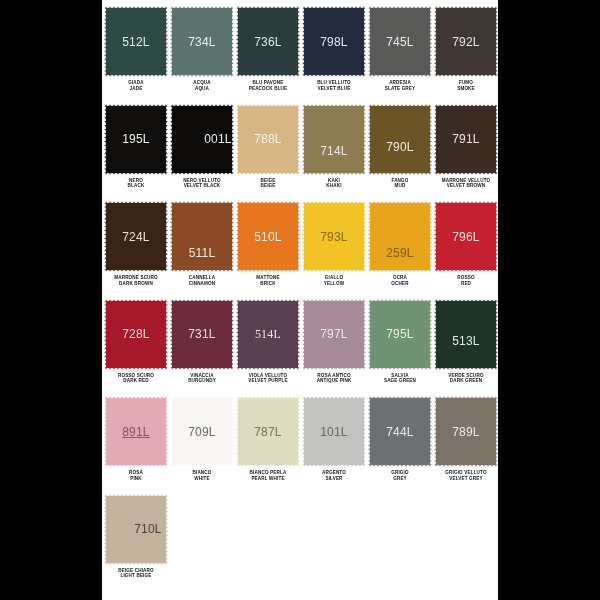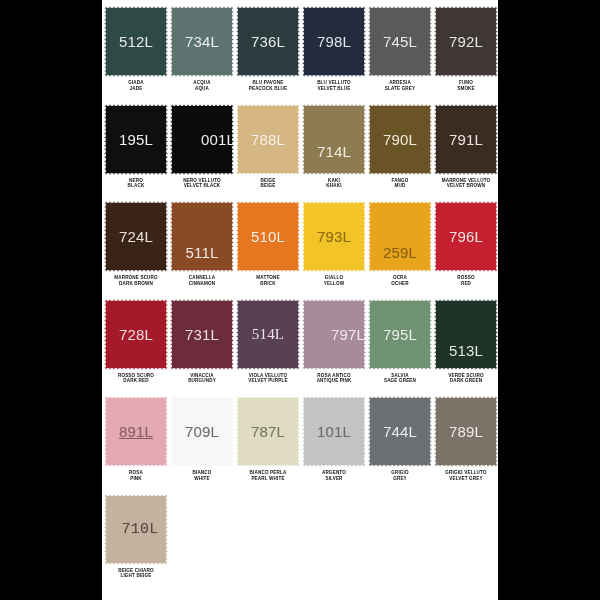--- a/index.html
+++ b/index.html
@@ -42,21 +42,21 @@
     align-items: center;
   }
   .stamp-wrap {
     position: relative;
     width: 64px;
     height: 71px;
   }
   .code {
     position: relative;
     z-index: 3;
-    font-size: 15px;
+    font-size: 12px;
     letter-spacing: 0.2px;
     font-family: "Liberation Sans", sans-serif;
     text-shadow: 0 0 1px rgba(0,0,0,0.12);
   }
   .caption {
     margin-top: 3px;
     text-align: center;
     font-size: 4.6px;
     line-height: 5.6px;
     font-weight: bold;
@@ -1040,21 +1040,21 @@
                   <circle cx="0" cy="63.111111111111114" r="2" fill="#000"></circle>
                   <circle cx="64" cy="63.111111111111114" r="2" fill="#000"></circle>
                   <circle cx="0" cy="67.05555555555556" r="2" fill="#000"></circle>
                   <circle cx="64" cy="67.05555555555556" r="2" fill="#000"></circle>
                   <circle cx="0" cy="71" r="2" fill="#000"></circle>
                   <circle cx="64" cy="71" r="2" fill="#000"></circle>
                 </mask>
               </defs>
               <rect x="0" y="0" width="64" height="71" fill="#6a5425" mask="url(#perfmask10)"></rect>
             </svg>
-            <div class="code" style="color: rgb(241, 235, 219); position: absolute; left: 0px; top: 0px; width: 64px; height: 71px; display: flex; align-items: center; justify-content: center;">790L</div>
+            <div class="code" style="color: rgb(241, 235, 219); position: absolute; left: 0px; top: 8px; width: 64px; height: 71px; display: flex; align-items: center; justify-content: center;">790L</div>
           </div>
           <div class="caption">
             <span class="it">FANGO</span>
             <span class="en">MUD</span>
           </div>
         </div>
         <div class="cell">
           <div class="stamp-wrap">
             <svg width="64" height="71" viewBox="0 0 64 71" style="position: absolute; left: 0px; top: 0px;">
               <defs>
@@ -2019,21 +2019,21 @@
                   <circle cx="0" cy="63.111111111111114" r="2" fill="#000"></circle>
                   <circle cx="64" cy="63.111111111111114" r="2" fill="#000"></circle>
                   <circle cx="0" cy="67.05555555555556" r="2" fill="#000"></circle>
                   <circle cx="64" cy="67.05555555555556" r="2" fill="#000"></circle>
                   <circle cx="0" cy="71" r="2" fill="#000"></circle>
                   <circle cx="64" cy="71" r="2" fill="#000"></circle>
                 </mask>
               </defs>
               <rect x="0" y="0" width="64" height="71" fill="#a78b9b" mask="url(#perfmask21)"></rect>
             </svg>
-            <div class="code" style="color: rgb(244, 237, 241); position: absolute; left: 14px; top: 0px; width: 64px; height: 71px; display: flex; align-items: center; justify-content: center;">797L</div>
+            <div class="code" style="color: rgb(244, 237, 241); position: absolute; left: 0px; top: 0px; width: 64px; height: 71px; display: flex; align-items: center; justify-content: center;">797L</div>
           </div>
           <div class="caption">
             <span class="it">ROSA ANTICO</span>
             <span class="en">ANTIQUE PINK</span>
           </div>
         </div>
         <div class="cell">
           <div class="stamp-wrap">
             <svg width="64" height="71" viewBox="0 0 64 71" style="position: absolute; left: 0px; top: 0px;">
               <defs>
@@ -2197,21 +2197,21 @@
                   <circle cx="0" cy="63.111111111111114" r="2" fill="#000"></circle>
                   <circle cx="64" cy="63.111111111111114" r="2" fill="#000"></circle>
                   <circle cx="0" cy="67.05555555555556" r="2" fill="#000"></circle>
                   <circle cx="64" cy="67.05555555555556" r="2" fill="#000"></circle>
                   <circle cx="0" cy="71" r="2" fill="#000"></circle>
                   <circle cx="64" cy="71" r="2" fill="#000"></circle>
                 </mask>
               </defs>
               <rect x="0" y="0" width="64" height="71" fill="#1e3426" mask="url(#perfmask23)"></rect>
             </svg>
-            <div class="code" style="color: rgb(228, 235, 230); position: absolute; left: 0px; top: 16px; width: 64px; height: 71px; display: flex; align-items: center; justify-content: center;">513L</div>
+            <div class="code" style="color: rgb(228, 235, 230); position: absolute; left: 0px; top: 7px; width: 64px; height: 71px; display: flex; align-items: center; justify-content: center;">513L</div>
           </div>
           <div class="caption">
             <span class="it">VERDE SCURO</span>
             <span class="en">DARK GREEN</span>
           </div>
         </div>
         <div class="cell">
           <div class="stamp-wrap">
             <svg width="64" height="71" viewBox="0 0 64 71" style="position: absolute; left: 0px; top: 0px;">
               <defs>
@@ -2820,21 +2820,21 @@
                   <circle cx="0" cy="63.111111111111114" r="2" fill="#000"></circle>
                   <circle cx="64" cy="63.111111111111114" r="2" fill="#000"></circle>
                   <circle cx="0" cy="67.05555555555556" r="2" fill="#000"></circle>
                   <circle cx="64" cy="67.05555555555556" r="2" fill="#000"></circle>
                   <circle cx="0" cy="71" r="2" fill="#000"></circle>
                   <circle cx="64" cy="71" r="2" fill="#000"></circle>
                 </mask>
               </defs>
               <rect x="0" y="0" width="64" height="71" fill="#c4b29f" mask="url(#perfmask30)"></rect>
             </svg>
-            <div class="code" style="color: rgb(80, 72, 63); position: absolute; left: 4px; top: 0px; width: 64px; height: 71px; display: flex; align-items: center; justify-content: center; font-family: Liberation Mono, monospace;">710L</div>
+            <div class="code" style="color: rgb(80, 72, 63); position: absolute; left: 12px; top: 0px; width: 64px; height: 71px; display: flex; align-items: center; justify-content: center;">710L</div>
           </div>
           <div class="caption">
             <span class="it">BEIGE CHIARO</span>
             <span class="en">LIGHT BEIGE</span>
           </div>
         </div>
       </div>
   </div>
 </div>
 

